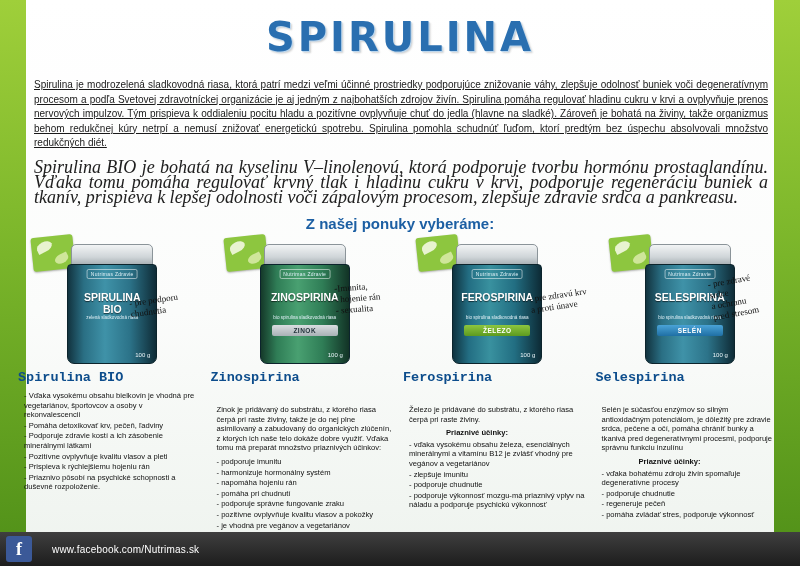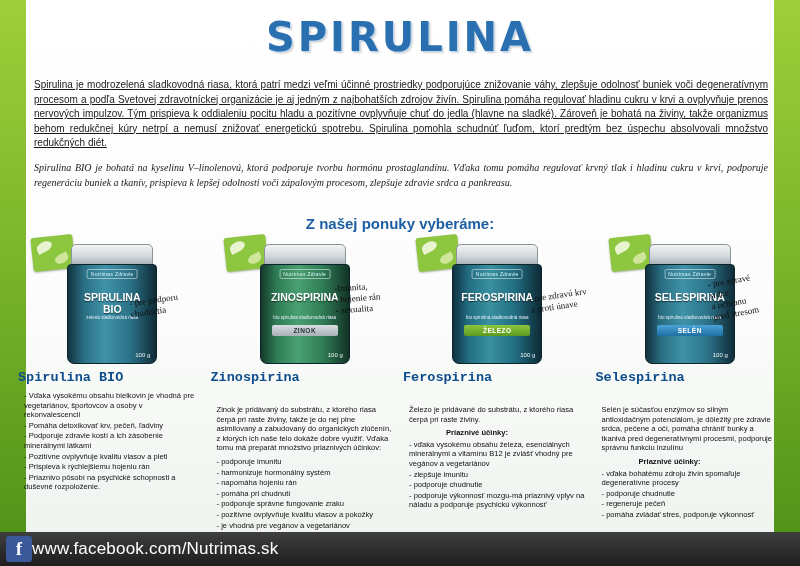--- a/index.html
+++ b/index.html
@@ -32,21 +32,21 @@
     text-shadow:1px 1px 0 #bcd7ee, 2px 2px 2px rgba(0,0,0,.18);
   }
   .intro{
     position:absolute;top:78px;left:34px;width:734px;
     font-size:10px;line-height:14.6px;color:#1a1a1a;
     text-align:justify;
     text-decoration:underline;
   }
   .intro2{
     position:absolute;top:160px;left:34px;width:734px;
-    font-size:10px;line-height:15.2px;color:#202020;
+    font-size:18px;line-height:15.2px;color:#202020;
     font-family:"Liberation Serif", serif;
     font-style:italic;
     text-align:justify;
   }
   .offer{
     position:absolute;top:215px;left:0;right:0;
     text-align:center;font-size:15px;font-weight:bold;color:#1c5fa3;
   }
 
   
@@ -158,21 +158,21 @@
     background:linear-gradient(to bottom,#3f3f3f,#1d1d1d);
     display:flex;align-items:center;
   }
   .fb{
     width:26px;height:26px;margin-left:6px;border-radius:3px;
     background:#3b5998;color:#fff;font-weight:bold;font-size:18px;
     font-family:"Liberation Serif", serif;
     text-align:center;line-height:26px;
   }
   .furl{
-    color:#ffffff;font-size:17px;margin-left:0;letter-spacing:.2px;
+    color:#ffffff;font-size:10px;margin-left:20px;letter-spacing:.2px;
   }
 </style>
 </head>
 <body>
 
 <div class="page">
   <div class="edge left"></div>
   <div class="edge right"></div>
 
   <div class="title">SPIRULINA</div>

